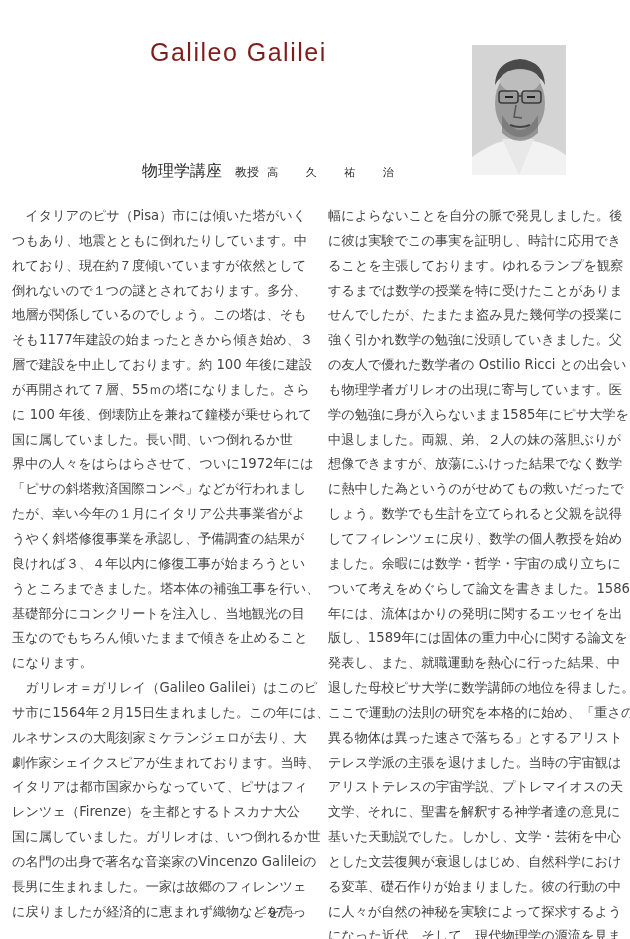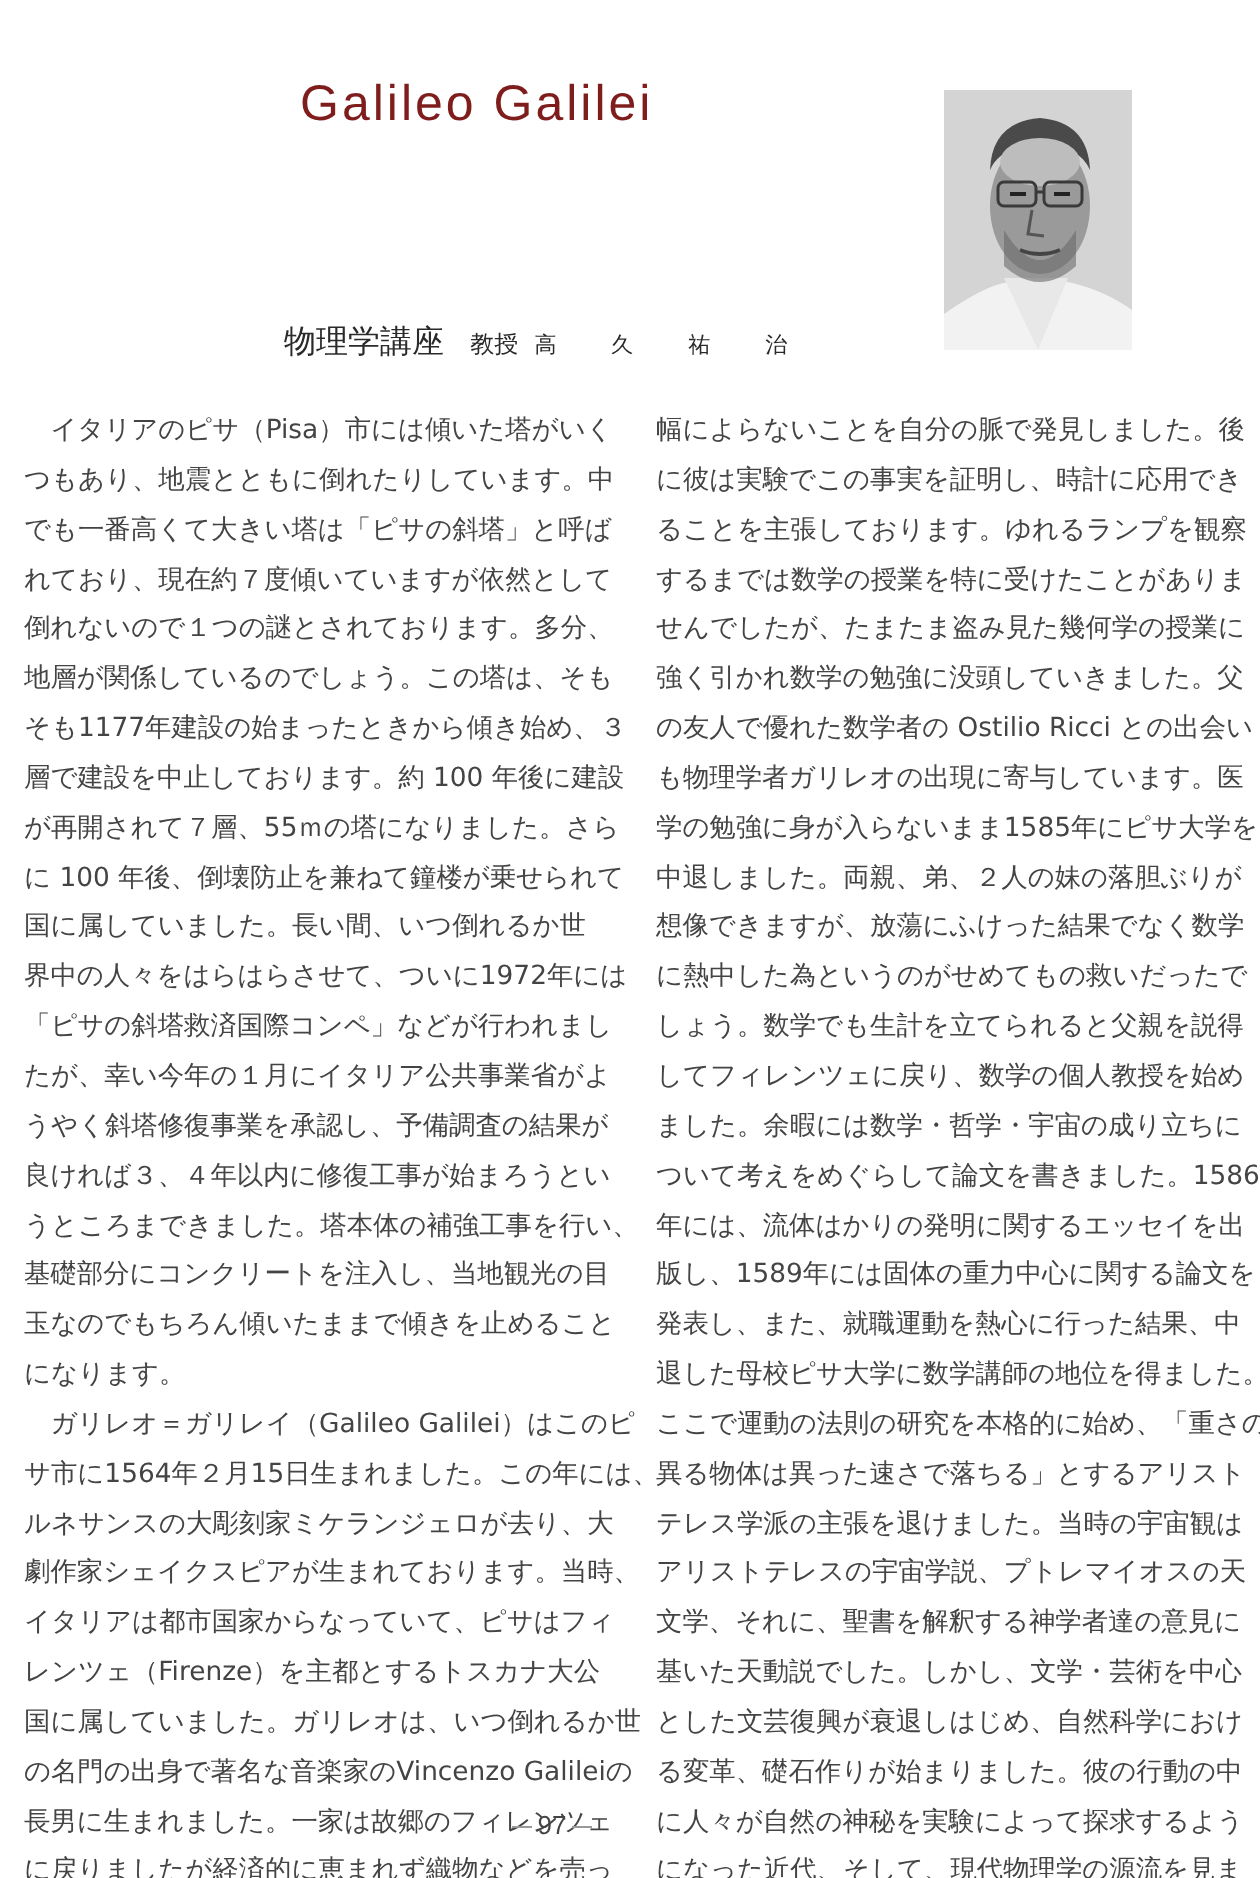--- a/index.html
+++ b/index.html
@@ -65,21 +65,20 @@
 
 <div class="byline">
   <span class="dept">物理学講座</span>
   <span class="rank">教授</span>
   <span class="name">高 久 祐 治</span>
 </div>
 
 <div class="col left" id="col-left">
     <div class="line">　イタリアのピサ（Pisa）市には傾いた塔がいく</div>
     <div class="line">つもあり、地震とともに倒れたりしています。中</div>
-    <div class="line">でも一番高くて大きい塔は「ピサの斜塔」と呼ば</div>
     <div class="line">れており、現在約７度傾いていますが依然として</div>
     <div class="line">倒れないので１つの謎とされております。多分、</div>
     <div class="line">地層が関係しているのでしょう。この塔は、そも</div>
     <div class="line">そも1177年建設の始まったときから傾き始め、３</div>
     <div class="line">層で建設を中止しております。約 100 年後に建設</div>
     <div class="line">が再開されて７層、55ｍの塔になりました。さら</div>
     <div class="line">に 100 年後、倒壊防止を兼ねて鐘楼が乗せられて</div>
     <div class="line">国に属していました。長い間、いつ倒れるか世</div>
     <div class="line">界中の人々をはらはらさせて、ついに1972年には</div>
     <div class="line">「ピサの斜塔救済国際コンペ」などが行われまし</div>

